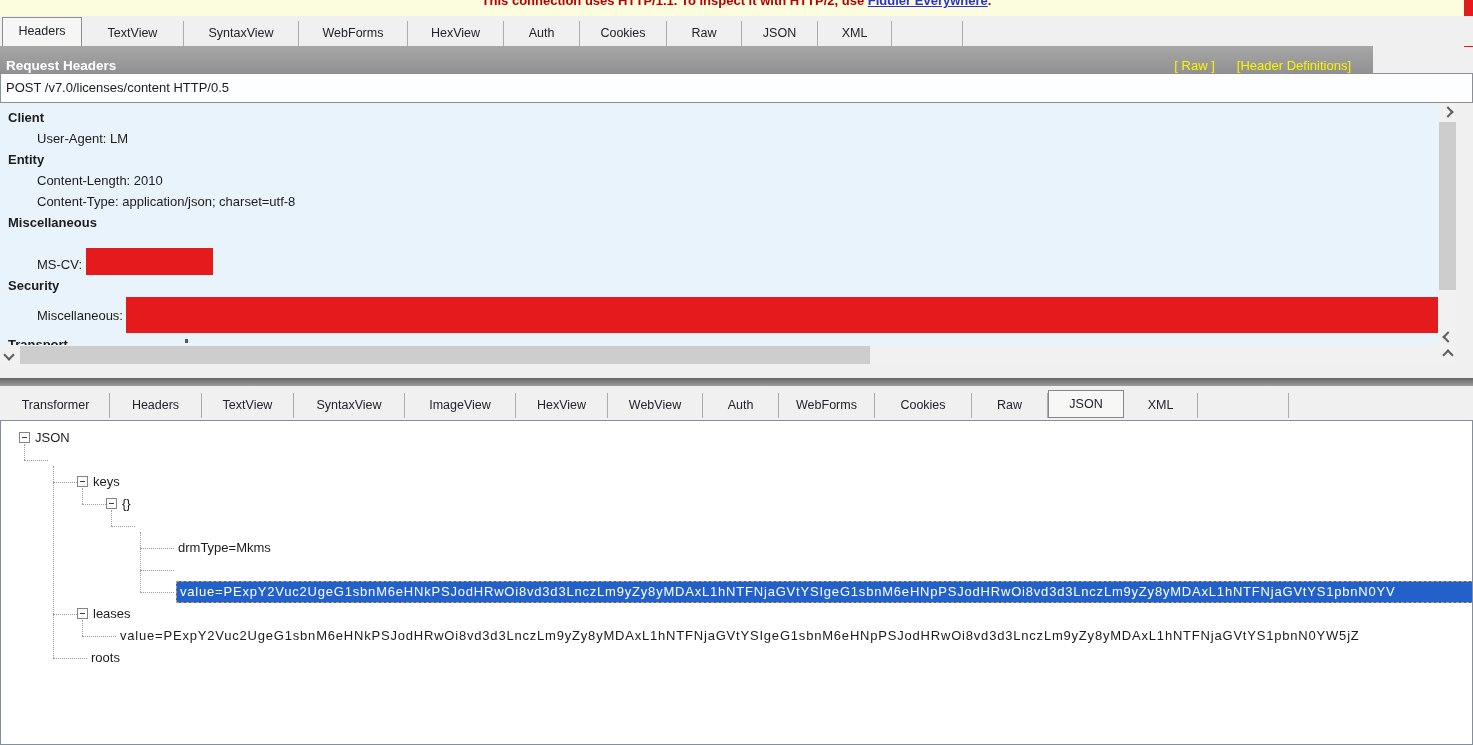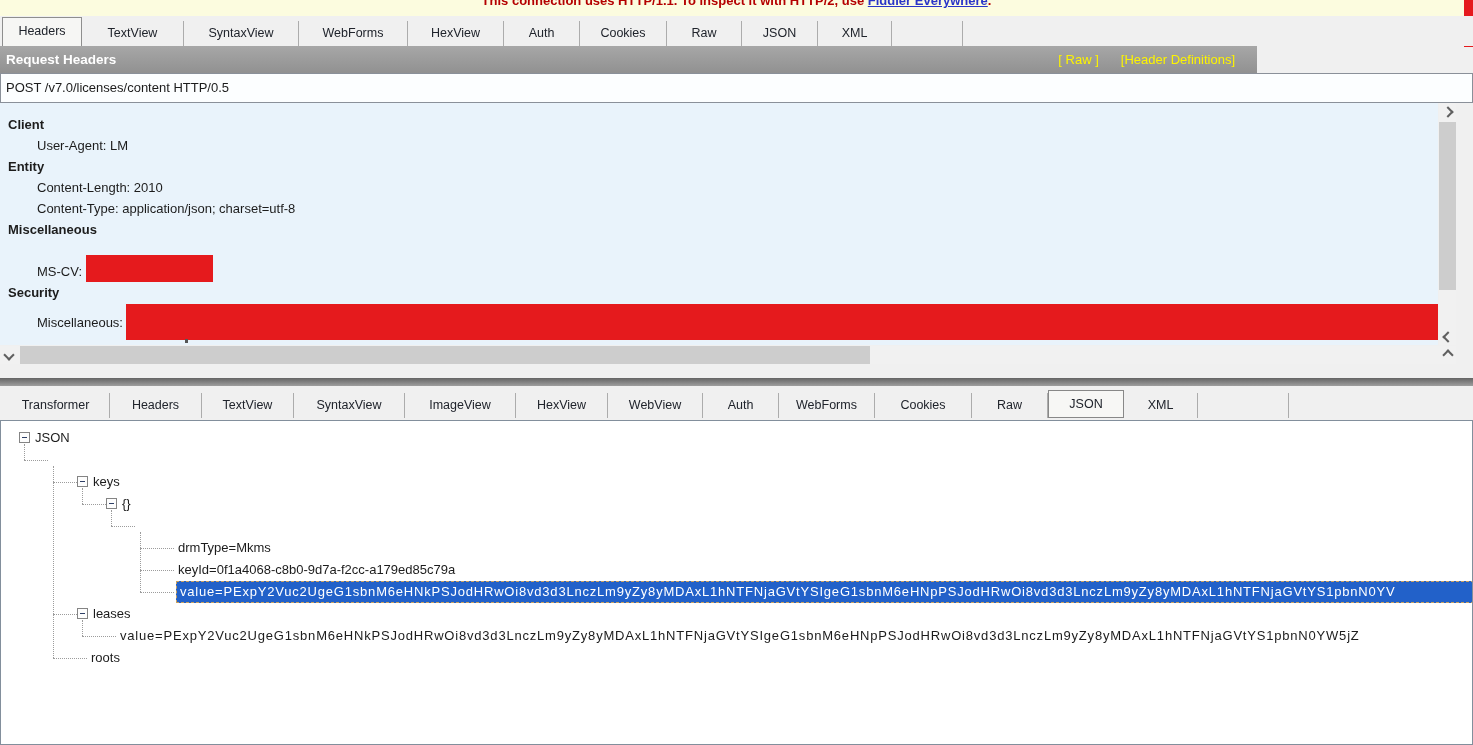--- a/index.html
+++ b/index.html
@@ -18,31 +18,31 @@
   .tabstrip{left:0;width:1473px;display:flex;align-items:flex-end;background:#F0F0F0;}
   #tabs1{top:16px;height:30px;padding-left:2px;}
   #tabs2{top:386px;height:32px;padding-left:2px;}
   .tab{height:25px;line-height:25px;text-align:center;font-size:12.5px;color:#20242c;
        border-right:1px solid #ACACAC;box-sizing:border-box;cursor:pointer;}
   .tab.sel1{height:29px;line-height:27px;background:#F6F6F4;border:1px solid #8E8E8E;border-bottom:none;}
   .tab.sel2{height:28px;line-height:26px;background:#F7F7F5;border:1px solid #888888;}
   .tabsep{height:25px;border-right:1px solid #ACACAC;}
 
   
-  #graybar{top:46px;left:0;width:1257px;height:27px;box-sizing:border-box;
-           background:linear-gradient(#A7A7A7,#919191);display:flex;align-items:center;}
+  #graybar{top:46px;left:0;width:1373px;height:27px;box-sizing:border-box;
+           background:linear-gradient(#A7A7A7,#919191);display:flex;align-items:flex-end;}
   #graybar .title{color:#ffffff;font-weight:bold;font-size:13.5px;padding-left:6px;flex:1;}
   #graybar .ylabel{color:#FDF400;font-size:13px;margin-right:22px;cursor:pointer;}
 
   
   #postbox{top:73px;left:0;width:1473px;height:30px;box-sizing:border-box;background:#FCFEFF;
            border:1px solid #8A9099;font-size:13px;line-height:28px;padding-left:5px;}
 
   
-  #htree{top:103px;left:0;width:1438px;height:242px;background:#E9F3FB;overflow:hidden;padding-top:11px;box-sizing:border-box;}
+  #htree{top:103px;left:0;width:1438px;height:242px;background:#E9F3FB;overflow:hidden;padding-top:4px;box-sizing:border-box;}
   .hrow{height:21px;line-height:21px;font-size:13px;white-space:nowrap;}
   .hsec{font-weight:bold;padding-left:8px;}
   .hent{padding-left:37px;}
   .hrow.rflex1{height:42px;display:flex;align-items:flex-end;}
   .hrow.rflex2{height:38px;display:flex;align-items:center;}
   .redact{display:inline-block;background:#E51A1D;}
   #partial-glyph{left:185px;top:339px;width:3px;height:4px;background:#555;}
 
   
   .sb-track{background:#F1F1F1;}
@@ -196,23 +196,20 @@
       <span class="ebox" style="left:76px"></span>
       <span class="tlabel" style="left:92px">keys</span>
     </div>
     <div class="trow" style="top:72px">
       <span class="ebox" style="left:105px"></span>
       <span class="tlabel" style="left:121px">{}</span>
     </div>
     <div class="trow" style="top:116px">
       <span class="tlabel" style="left:177px">drmType=Mkms</span>
     </div>
-    <div class="trow" style="top:138px">
-      <span class="tlabel" style="left:177px">keyId=0f1a4068-c8b0-9d7a-f2cc-a179ed85c79a</span>
-    </div>
     <div class="trow" style="top:160px">
       <span class="tlabel long sel" style="left:175px">value=PExpY2Vuc2UgeG1sbnM6eHNkPSJodHRwOi8vd3d3LnczLm9yZy8yMDAxL1hNTFNjaGVtYSIgeG1sbnM6eHNpPSJodHRwOi8vd3d3LnczLm9yZy8yMDAxL1hNTFNjaGVtYS1pbnN0YV</span>
     </div>
     <div class="trow" style="top:182px">
       <span class="ebox" style="left:76px"></span>
       <span class="tlabel" style="left:92px">leases</span>
     </div>
     <div class="trow" style="top:204px">
       <span class="tlabel long" style="left:119px">value=PExpY2Vuc2UgeG1sbnM6eHNkPSJodHRwOi8vd3d3LnczLm9yZy8yMDAxL1hNTFNjaGVtYSIgeG1sbnM6eHNpPSJodHRwOi8vd3d3LnczLm9yZy8yMDAxL1hNTFNjaGVtYS1pbnN0YW5jZ</span>
     </div>

